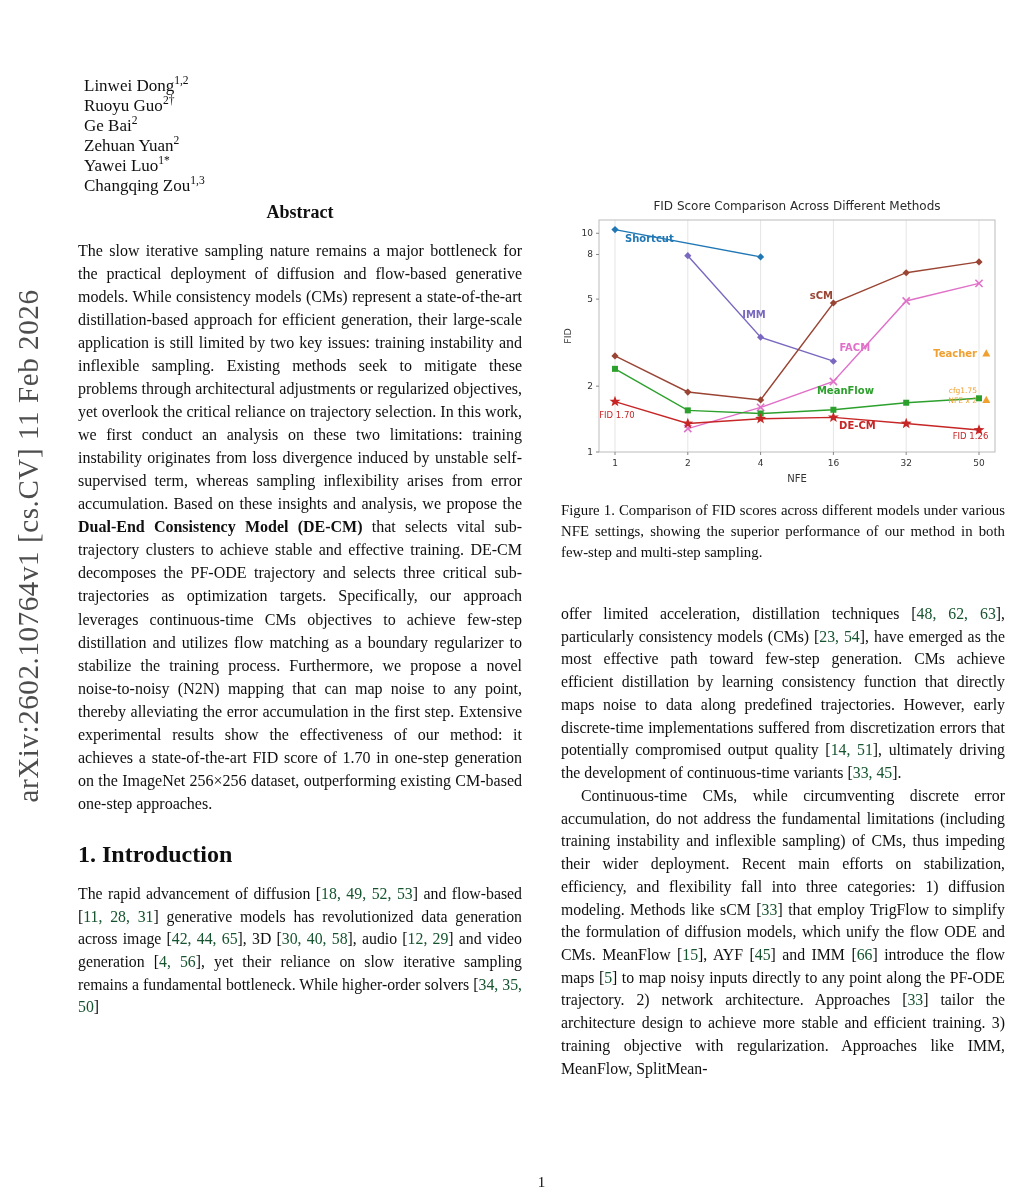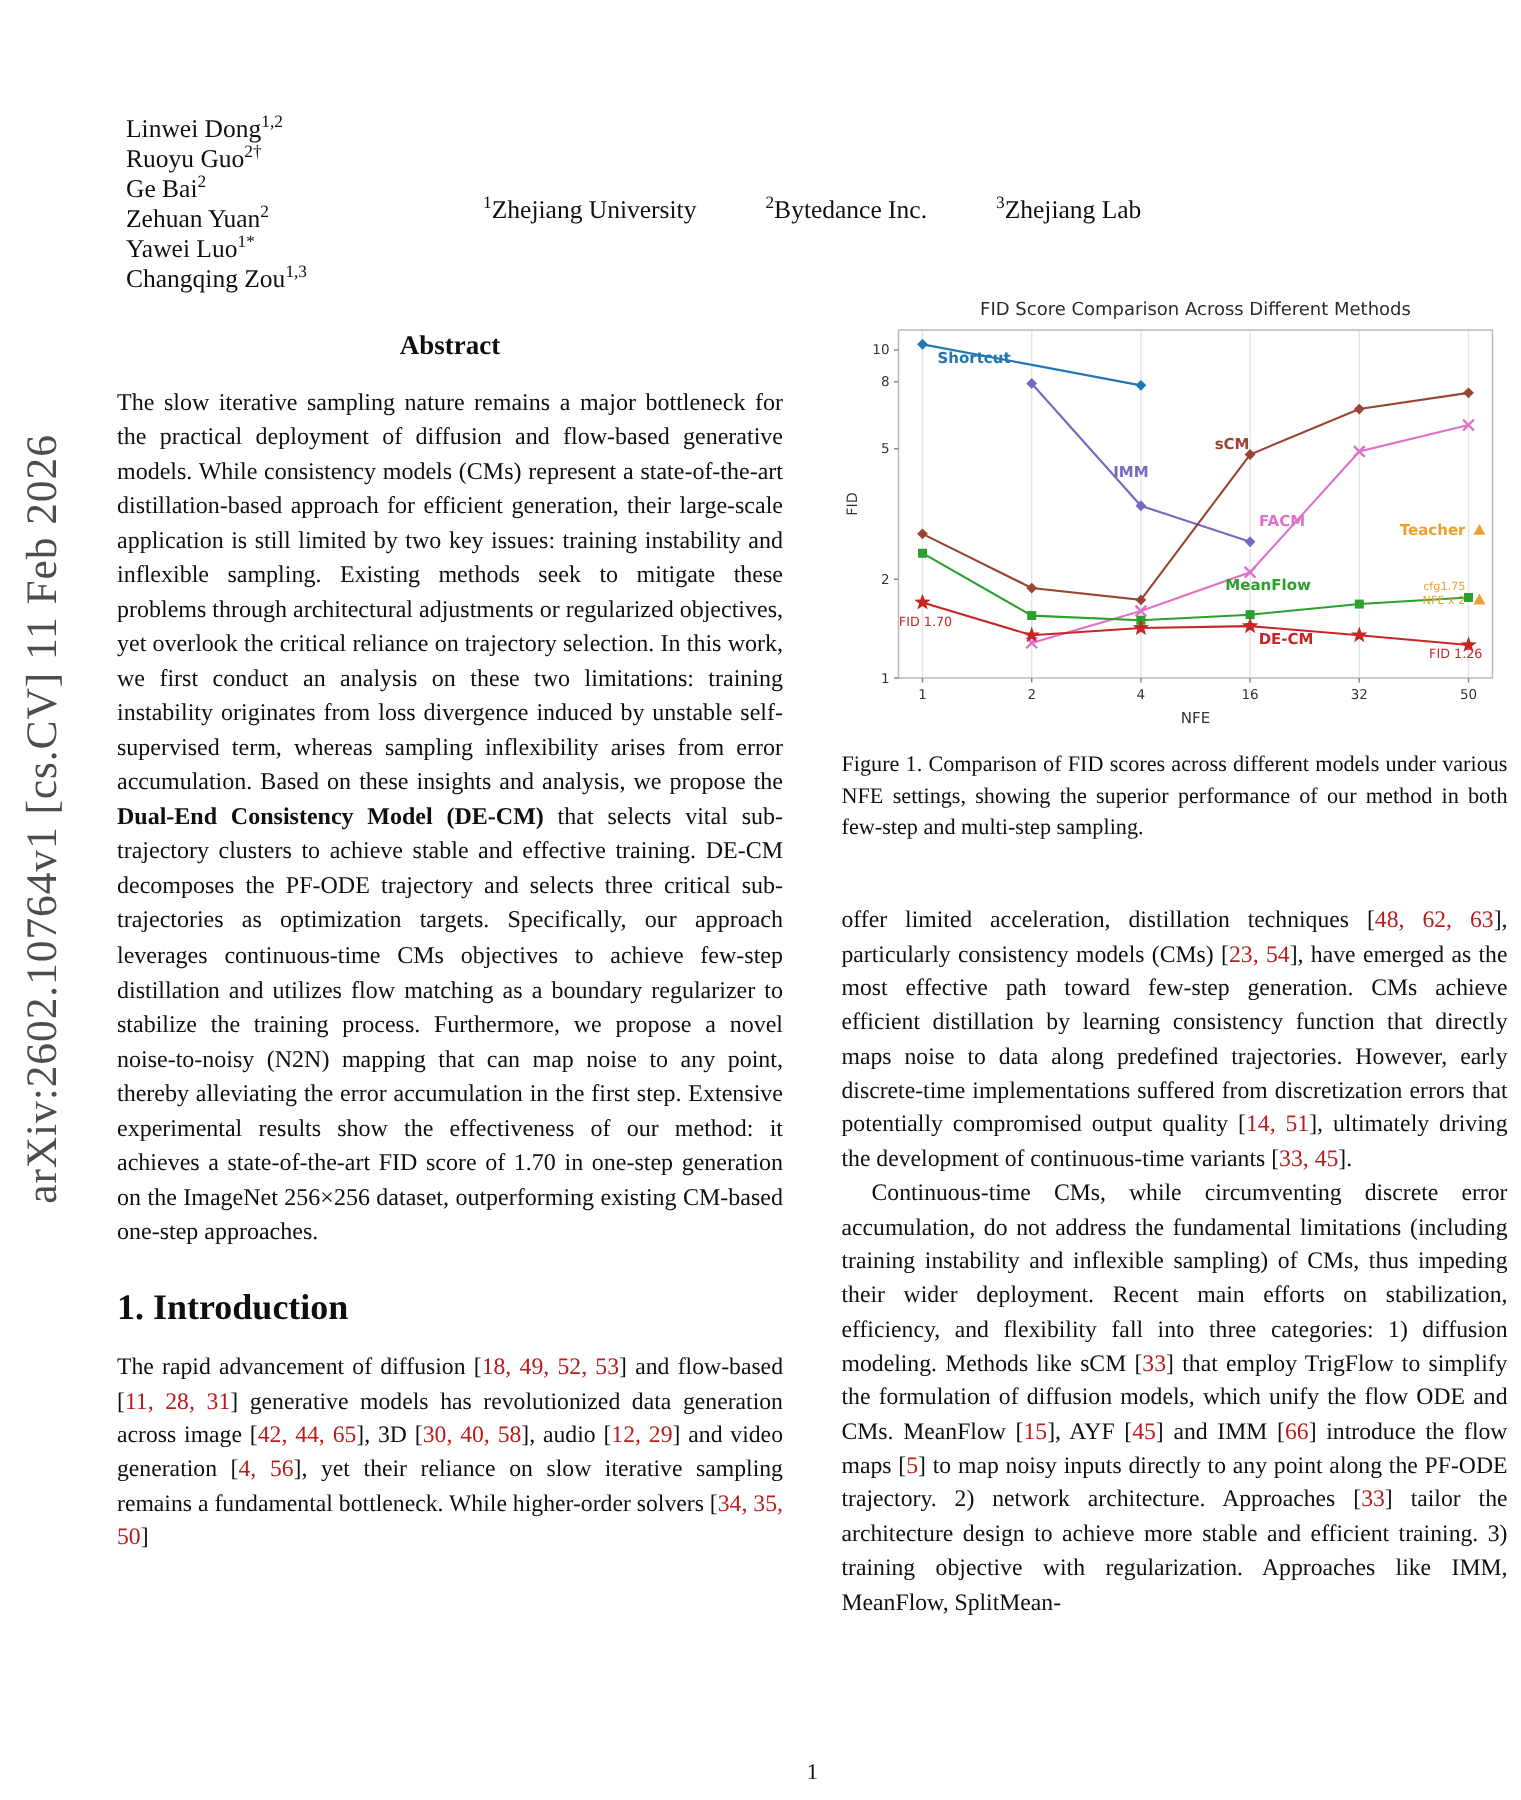--- a/index.html
+++ b/index.html
@@ -14,29 +14,29 @@
   .authors-row{position:absolute;top:76px;left:84px;width:922px;display:flex;
     justify-content:space-between;font-size:17px;flex-direction:column;}
   .affiliations-row{position:absolute;top:130px;left:78px;width:927px;display:flex;
     justify-content:center;gap:46px;font-size:17px;}
   sup{font-size:0.68em;line-height:0;}
 
   .arxiv-watermark{position:absolute;left:-292px;top:530px;width:640px;height:32px;
     transform:rotate(-90deg);text-align:center;font-size:29px;color:#4d4d4d;
     letter-spacing:0.6px;white-space:nowrap;}
 
-  .col-left{position:absolute;left:78px;top:220px;width:444px;}
+  .col-left{position:absolute;left:78px;top:202px;width:444px;}
   .col-right{position:absolute;left:561px;top:196px;width:444px;}
 
   .abs-head{text-align:center;font-weight:bold;font-size:18px;margin:0 0 16px 0;}
   .abs-text{font-size:16px;line-height:1.44;text-align:justify;}
   .sec-head{font-size:24px;font-weight:bold;margin:26px 0 15px 0;}
   .body-text{font-size:15.8px;line-height:1.44;text-align:justify;}
   .indent{text-indent:20px;}
-  .run-cite{color:#b91c1c;}
+  .run-cite{color:#14532d;}
   .run-b{font-weight:bold;}
   .run-sup{vertical-align:super;font-size:0.7em;}
 
   .footnote-wrap{position:absolute;left:78px;top:1118px;width:444px;}
   .footnote-divider{width:190px;border-top:1.3px solid #000;margin-bottom:6px;}
   .footnote-text{font-size:12.8px;white-space:pre-wrap;}
 
   .figure-chart{width:444px;height:292px;}
   .figure-chart svg{font-family:"DejaVu Sans",sans-serif;}
   .fig-caption{font-size:14.8px;line-height:1.42;text-align:justify;margin-top:12px;}
@@ -54,25 +54,20 @@
 
   <div class="authors-row">
       <span><span>Linwei Dong</span><sup>1,2</sup></span>
       <span><span>Ruoyu Guo</span><sup>2†</sup></span>
       <span><span>Ge Bai</span><sup>2</sup></span>
       <span><span>Zehuan Yuan</span><sup>2</sup></span>
       <span><span>Yawei Luo</span><sup>1*</sup></span>
       <span><span>Changqing Zou</span><sup>1,3</sup></span>
     </div>
 
-  <div class="affiliations-row">
-      <span><sup>1</sup><span>Zhejiang University</span></span>
-      <span><sup>2</sup><span>Bytedance Inc.</span></span>
-      <span><sup>3</sup><span>Zhejiang Lab</span></span>
-    </div>
 
   <div class="arxiv-watermark">arXiv:2602.10764v1  [cs.CV]  11 Feb 2026</div>
 
   <div class="col-left">
     <div class="abs-head">Abstract</div>
     <div class="abs-text"><span>The slow iterative sampling nature remains a major bottleneck for the practical deployment of diffusion and flow-based generative models. While consistency models (CMs) represent a state-of-the-art distillation-based approach for efficient generation, their large-scale application is still limited by two key issues: training instability and inflexible sampling. Existing methods seek to mitigate these problems through architectural adjustments or regularized objectives, yet overlook the critical reliance on trajectory selection. In this work, we first conduct an analysis on these two limitations: training instability originates from loss divergence induced by unstable self-supervised term, whereas sampling inflexibility arises from error accumulation. Based on these insights and analysis, we propose the </span><span class="run-b">Dual-End Consistency Model (DE-CM)</span><span> that selects vital sub-trajectory clusters to achieve stable and effective training. DE-CM decomposes the PF-ODE trajectory and selects three critical sub-trajectories as optimization targets. Specifically, our approach leverages continuous-time CMs objectives to achieve few-step distillation and utilizes flow matching as a boundary regularizer to stabilize the training process. Furthermore, we propose a novel noise-to-noisy (N2N) mapping that can map noise to any point, thereby alleviating the error accumulation in the first step. Extensive experimental results show the effectiveness of our method: it achieves a state-of-the-art FID score of 1.70 in one-step generation on the ImageNet 256×256 dataset, outperforming existing CM-based one-step approaches.</span></div>
     <div class="sec-head">1. Introduction</div>
     <div class="body-text"><span>The rapid advancement of diffusion [</span><span class="run-cite">18, 49, 52, 53</span><span>] and flow-based [</span><span class="run-cite">11, 28, 31</span><span>] generative models has revolutionized data generation across image [</span><span class="run-cite">42, 44, 65</span><span>], 3D [</span><span class="run-cite">30, 40, 58</span><span>], audio [</span><span class="run-cite">12, 29</span><span>] and video generation [</span><span class="run-cite">4, 56</span><span>], yet their reliance on slow iterative sampling remains a fundamental bottleneck. While higher-order solvers [</span><span class="run-cite">34, 35, 50</span><span>]</span></div>
   </div>
 

